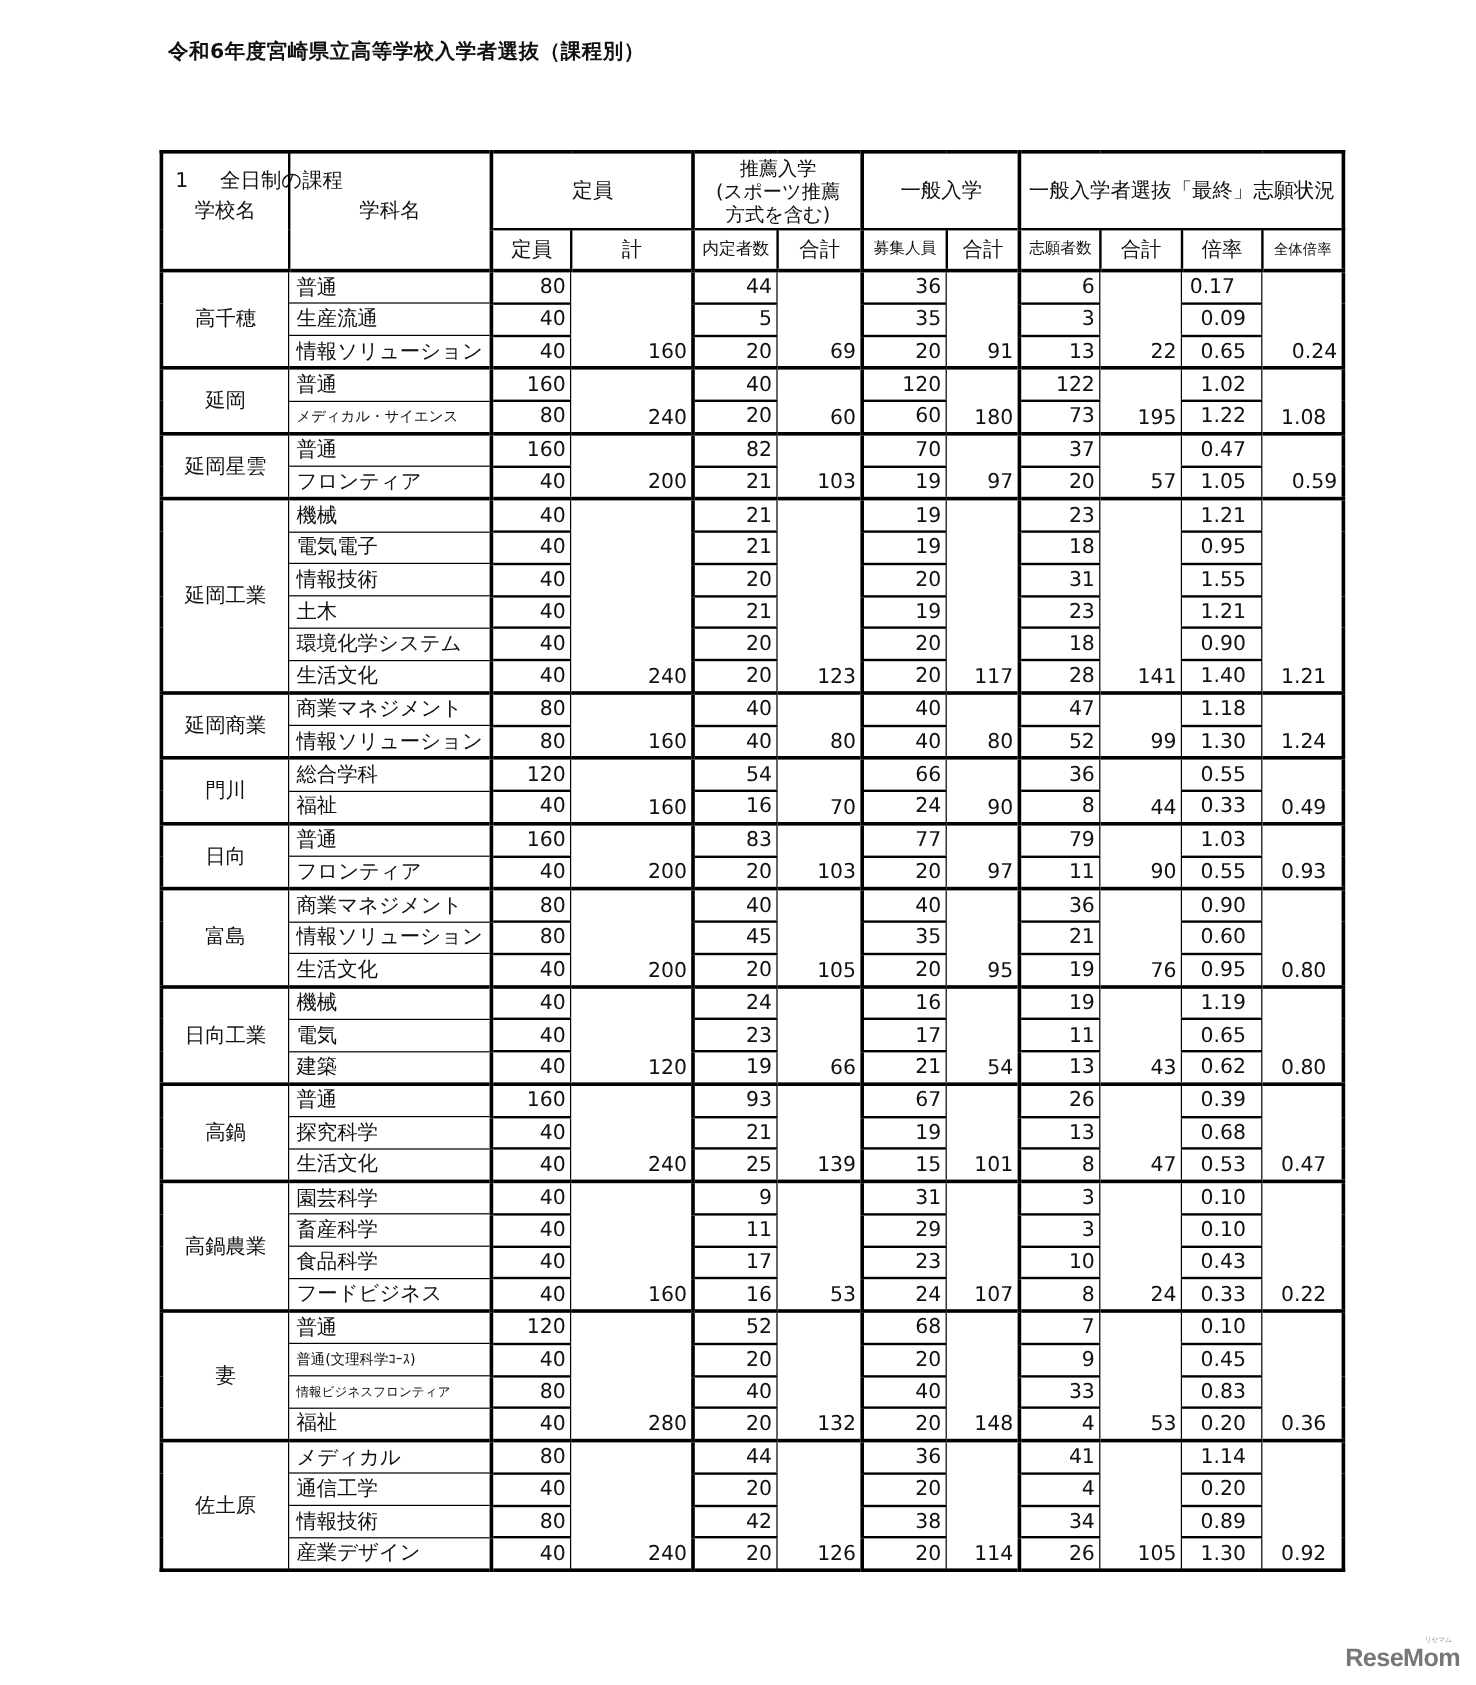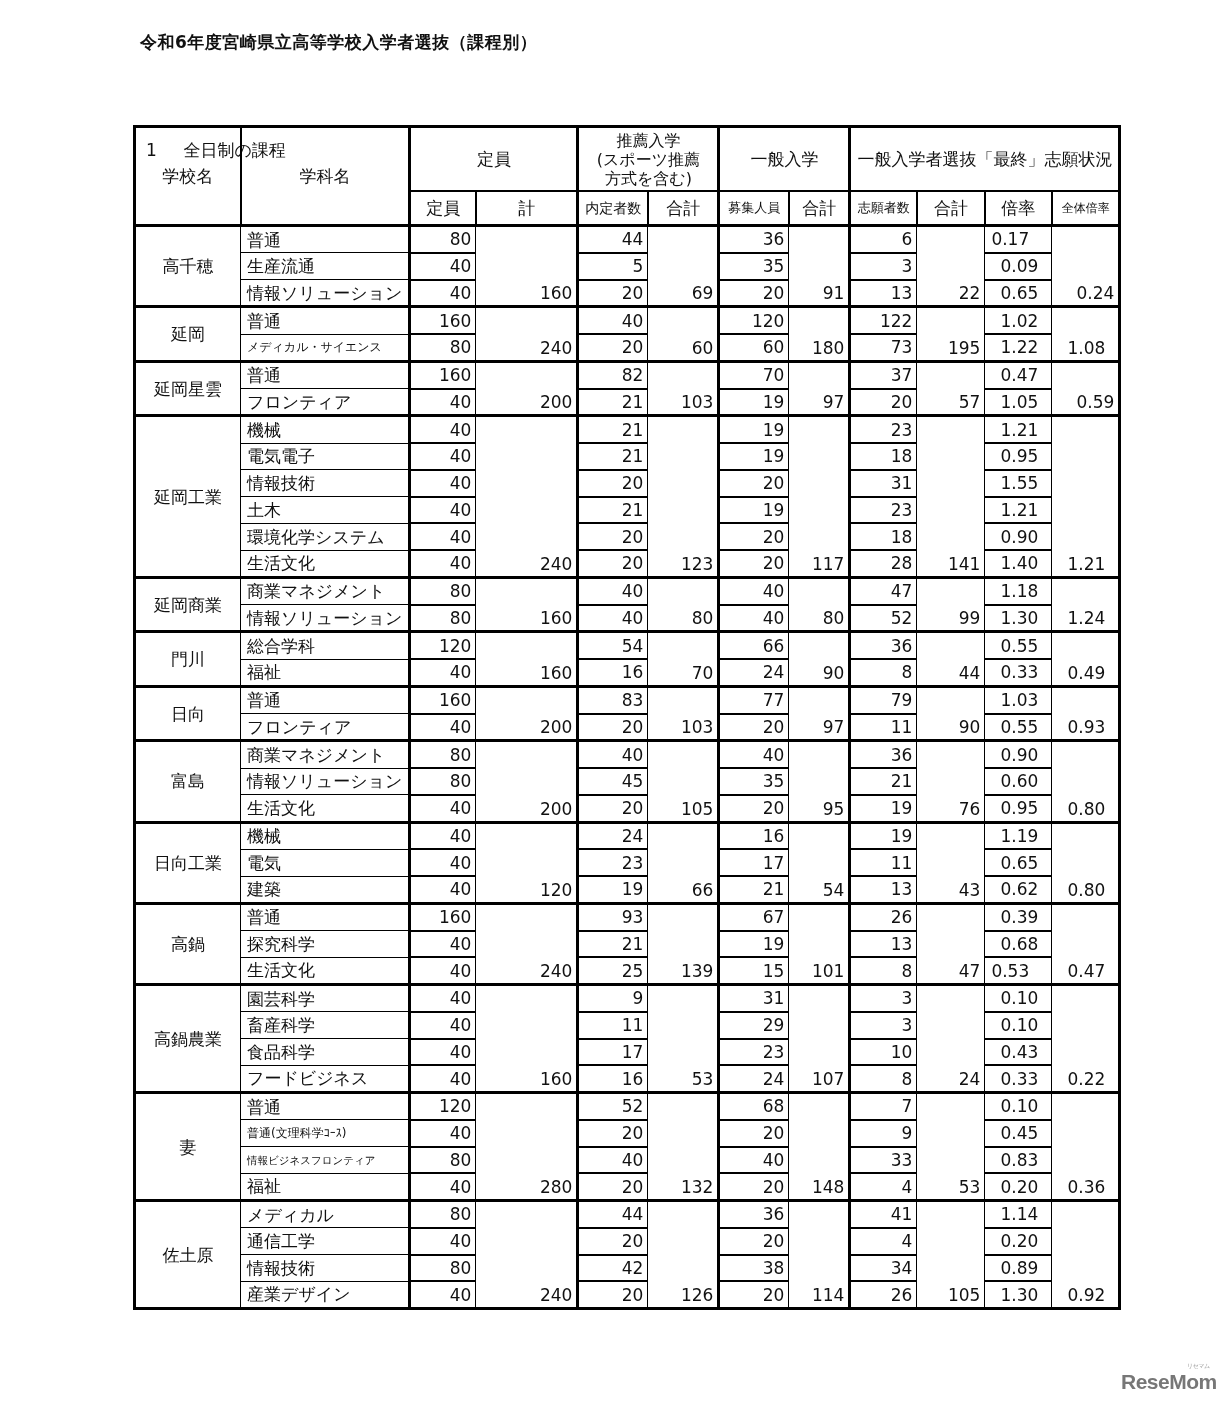--- a/index.html
+++ b/index.html
@@ -356,21 +356,21 @@
         <td class="num thick-l">19</td>
         <td class="num thick-l">13</td>
         <td class="num" style="text-align: center;">0.68</td>
       </tr>
       <tr>
         <td class="dept">生活文化</td>
         <td class="num thick-l">40</td>
         <td class="num thick-l">25</td>
         <td class="num thick-l">15</td>
         <td class="num thick-l">8</td>
-        <td class="num" style="text-align: left;">0.53</td>
+        <td class="num" style="text-align: center;">0.53</td>
       </tr>
       <tr class="group-start">
         <td class="school" rowspan="4">高鍋農業</td>
         <td class="dept">園芸科学</td>
         <td class="num thick-l">40</td>
         <td class="agg" rowspan="4">160</td>
         <td class="num thick-l">9</td>
         <td class="agg" rowspan="4">53</td>
         <td class="num thick-l">31</td>
         <td class="agg" rowspan="4">107</td>

